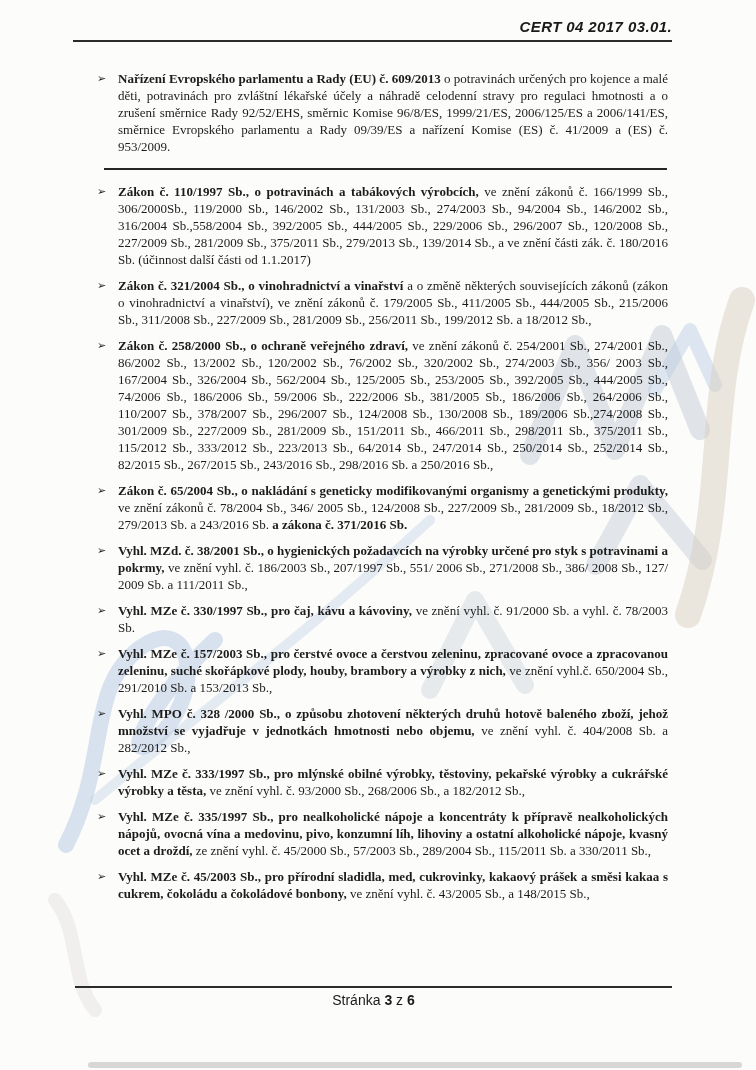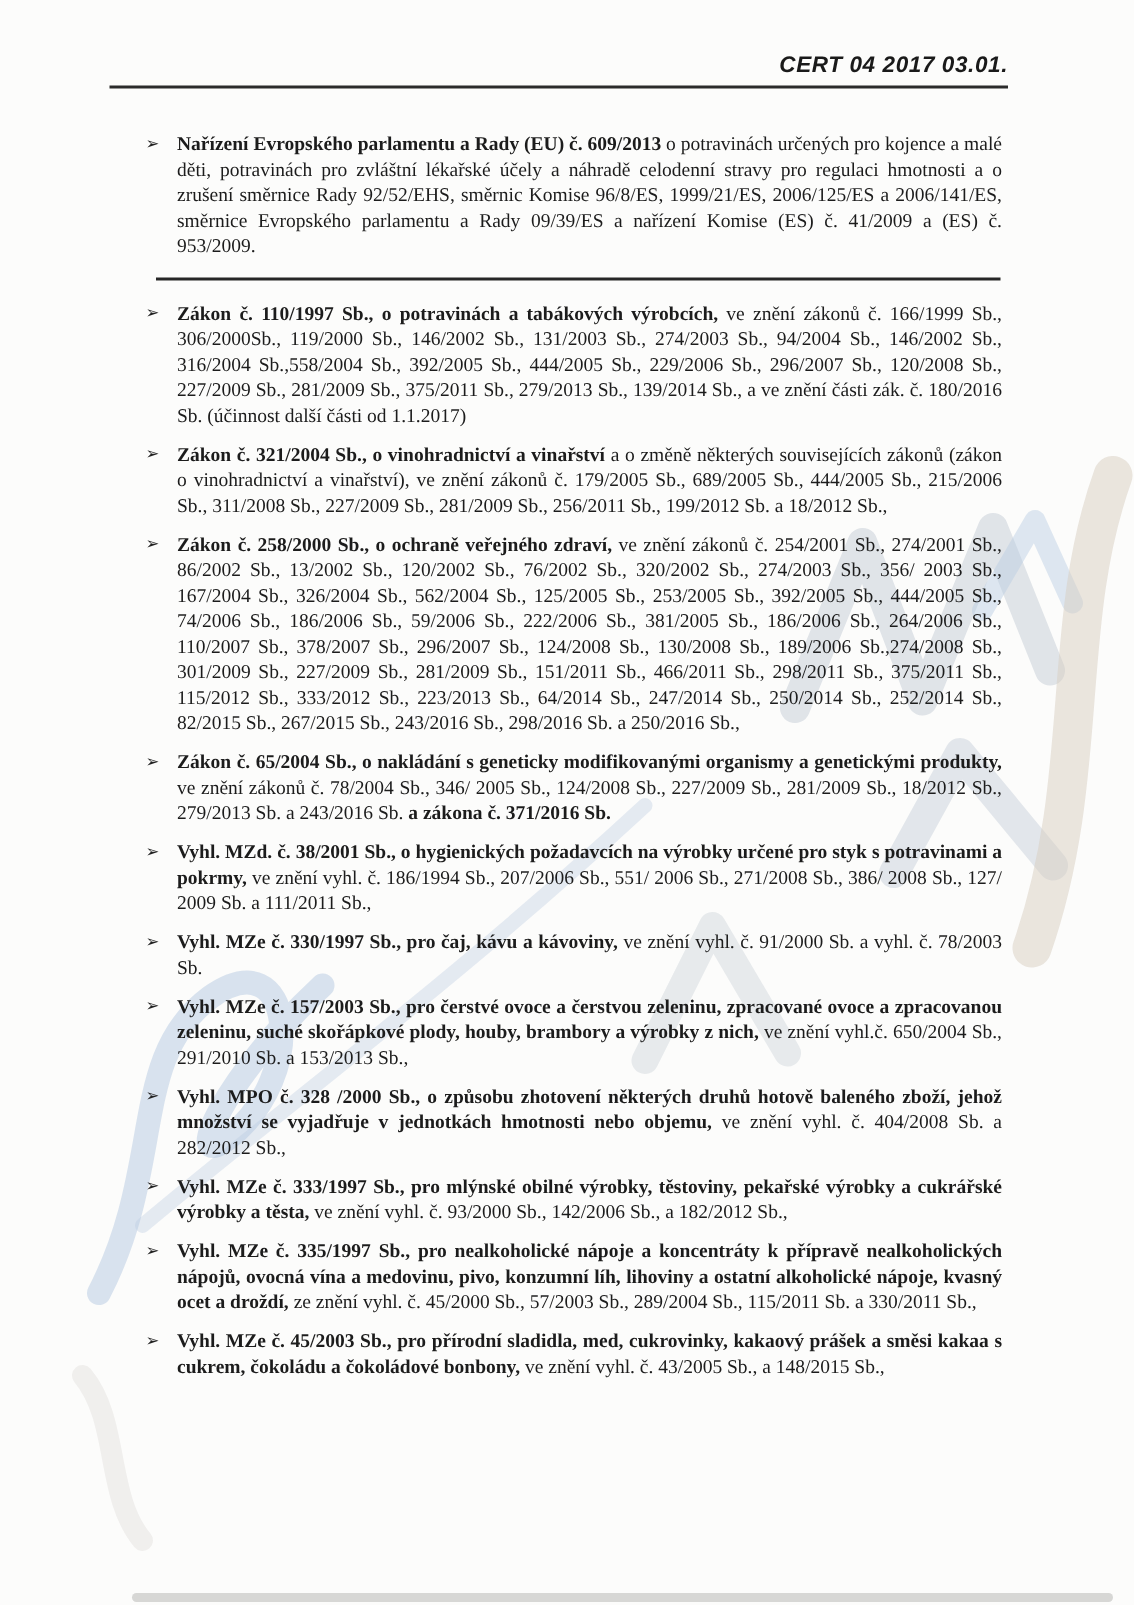--- a/index.html
+++ b/index.html
@@ -4,21 +4,21 @@
 <style>
   html,body{margin:0;padding:0;}
   body{
     width:756px;height:1070px;
     background:#fcfcfb;
     position:relative;
     overflow:hidden;
     font-family:"Liberation Serif", serif;
     color:#1c1c1c;
   }
-  .page{position:absolute;inset:0;margin-top:17px;}
+  .page{position:absolute;inset:0;}
   
   .watermark{position:absolute;inset:0;z-index:0;pointer-events:none;}
   
   .header{
     position:absolute;top:18px;left:73px;right:84px;z-index:2;
     text-align:right;
     font-family:"Liberation Sans", sans-serif;
     font-style:italic;font-weight:600;font-size:15px;
     letter-spacing:0.4px;color:#1a1a1a;
     border-bottom:2px solid #2b2b2b;
@@ -90,56 +90,59 @@
         <span class="marker">➢</span>
         <p class="text"><span class="b">Nařízení Evropského parlamentu a Rady (EU) č. 609/2013</span><span> o potravinách určených pro kojence a malé děti, potravinách pro zvláštní lékařské účely a náhradě celodenní stravy pro regulaci hmotnosti a o zrušení směrnice Rady 92/52/EHS, směrnic Komise 96/8/ES, 1999/21/ES, 2006/125/ES a 2006/141/ES, směrnice Evropského parlamentu a Rady 09/39/ES a nařízení Komise (ES) č. 41/2009 a (ES) č. 953/2009.</span></p>
       </div>
       <div class="group-separator"></div>
       <div class="item">
         <span class="marker">➢</span>
         <p class="text"><span class="b">Zákon č. 110/1997 Sb., o potravinách a tabákových výrobcích,</span><span> ve znění zákonů č. 166/1999 Sb., 306/2000Sb., 119/2000 Sb., 146/2002 Sb., 131/2003 Sb., 274/2003 Sb., 94/2004 Sb., 146/2002 Sb., 316/2004 Sb.,558/2004 Sb., 392/2005 Sb., 444/2005 Sb., 229/2006 Sb., 296/2007 Sb., 120/2008 Sb., 227/2009 Sb., 281/2009 Sb., 375/2011 Sb., 279/2013 Sb., 139/2014 Sb., a ve znění části zák. č. 180/2016 Sb. (účinnost další části od 1.1.2017)</span></p>
       </div>
       <div class="item">
         <span class="marker">➢</span>
-        <p class="text"><span class="b">Zákon č. 321/2004 Sb., o vinohradnictví a vinařství</span><span> a o změně některých souvisejících zákonů (zákon o vinohradnictví a vinařství), ve znění zákonů č. 179/2005 Sb., 689/2005 Sb., 444/2005 Sb., 215/2006 Sb., 311/2008 Sb., 227/2009 Sb., 281/2009 Sb., 256/2011 Sb., 199/2012 Sb. a 18/2012 Sb.,</span></p>
+        <p class="text"><span class="b">Zákon č. 321/2004 Sb., o vinohradnictví a vinařství</span><span> a o změně některých souvisejících zákonů (zákon o vinohradnictví a vinařství), ve znění zákonů č. 179/2005 Sb., 411/2005 Sb., 444/2005 Sb., 215/2006 Sb., 311/2008 Sb., 227/2009 Sb., 281/2009 Sb., 256/2011 Sb., 199/2012 Sb. a 18/2012 Sb.,</span></p>
       </div>
       <div class="item">
         <span class="marker">➢</span>
         <p class="text"><span class="b">Zákon č. 258/2000 Sb., o ochraně veřejného zdraví,</span><span> ve znění zákonů č. 254/2001 Sb., 274/2001 Sb., 86/2002 Sb., 13/2002 Sb., 120/2002 Sb., 76/2002 Sb., 320/2002 Sb., 274/2003 Sb., 356/ 2003 Sb., 167/2004 Sb., 326/2004 Sb., 562/2004 Sb., 125/2005 Sb., 253/2005 Sb., 392/2005 Sb., 444/2005 Sb., 74/2006 Sb., 186/2006 Sb., 59/2006 Sb., 222/2006 Sb., 381/2005 Sb., 186/2006 Sb., 264/2006 Sb., 110/2007 Sb., 378/2007 Sb., 296/2007 Sb., 124/2008 Sb., 130/2008 Sb., 189/2006 Sb.,274/2008 Sb., 301/2009 Sb., 227/2009 Sb., 281/2009 Sb., 151/2011 Sb., 466/2011 Sb., 298/2011 Sb., 375/2011 Sb., 115/2012 Sb., 333/2012 Sb., 223/2013 Sb., 64/2014 Sb., 247/2014 Sb., 250/2014 Sb., 252/2014 Sb., 82/2015 Sb., 267/2015 Sb., 243/2016 Sb., 298/2016 Sb. a 250/2016 Sb.,</span></p>
       </div>
       <div class="item">
         <span class="marker">➢</span>
         <p class="text"><span class="b">Zákon č. 65/2004 Sb., o nakládání s geneticky modifikovanými organismy a genetickými produkty,</span><span> ve znění zákonů č. 78/2004 Sb., 346/ 2005 Sb., 124/2008 Sb., 227/2009 Sb., 281/2009 Sb., 18/2012 Sb., 279/2013 Sb. a 243/2016 Sb. </span><span class="b">a zákona č. 371/2016 Sb.</span></p>
       </div>
       <div class="item">
         <span class="marker">➢</span>
-        <p class="text"><span class="b">Vyhl. MZd. č. 38/2001 Sb., o hygienických požadavcích na výrobky určené pro styk s potravinami a pokrmy,</span><span> ve znění vyhl. č. 186/1994 Sb., 207/2006 Sb., 551/ 2006 Sb., 271/2008 Sb., 386/ 2008 Sb., 127/ 2009 Sb. a 111/2011 Sb.,</span></p>
+        <p class="text"><span class="b">Vyhl. MZd. č. 38/2001 Sb., o hygienických požadavcích na výrobky určené pro styk s potravinami a pokrmy,</span><span> ve znění vyhl. č. 186/2003 Sb., 207/1997 Sb., 551/ 2006 Sb., 271/2008 Sb., 386/ 2008 Sb., 127/ 2009 Sb. a 111/2011 Sb.,</span></p>
       </div>
       <div class="item">
         <span class="marker">➢</span>
         <p class="text"><span class="b">Vyhl. MZe č. 330/1997 Sb., pro čaj, kávu a kávoviny,</span><span> ve znění vyhl. č. 91/2000 Sb. a vyhl. č. 78/2003 Sb.</span></p>
       </div>
       <div class="item">
         <span class="marker">➢</span>
         <p class="text"><span class="b">Vyhl. MZe č. 157/2003 Sb., pro čerstvé ovoce a čerstvou zeleninu, zpracované ovoce a zpracovanou zeleninu, suché skořápkové plody, houby, brambory a výrobky z nich,</span><span> ve znění vyhl.č. 650/2004 Sb., 291/2010 Sb. a 153/2013 Sb.,</span></p>
       </div>
       <div class="item">
         <span class="marker">➢</span>
         <p class="text"><span class="b">Vyhl. MPO č. 328 /2000 Sb., o způsobu zhotovení některých druhů hotově baleného zboží, jehož množství se vyjadřuje v jednotkách hmotnosti nebo objemu,</span><span> ve znění vyhl. č. 404/2008 Sb. a 282/2012 Sb.,</span></p>
       </div>
       <div class="item">
         <span class="marker">➢</span>
-        <p class="text"><span class="b">Vyhl. MZe č. 333/1997 Sb., pro mlýnské obilné výrobky, těstoviny, pekařské výrobky a cukrářské výrobky a těsta,</span><span> ve znění vyhl. č. 93/2000 Sb., 142/2006 Sb., a 182/2012 Sb.,</span></p>
+        <p class="text"><span class="b">Vyhl. MZe č. 333/1997 Sb., pro mlýnské obilné výrobky, těstoviny, pekařské výrobky a cukrářské výrobky a těsta,</span><span> ve znění vyhl. č. 93/2000 Sb., 268/2006 Sb., a 182/2012 Sb.,</span></p>
       </div>
       <div class="item">
         <span class="marker">➢</span>
         <p class="text"><span class="b">Vyhl. MZe č. 335/1997 Sb., pro nealkoholické nápoje a koncentráty k přípravě nealkoholických nápojů, ovocná vína a medovinu, pivo, konzumní líh, lihoviny a ostatní alkoholické nápoje, kvasný ocet a droždí,</span><span> ze znění vyhl. č. 45/2000 Sb., 57/2003 Sb., 289/2004 Sb., 115/2011 Sb. a 330/2011 Sb.,</span></p>
       </div>
       <div class="item">
         <span class="marker">➢</span>
         <p class="text"><span class="b">Vyhl. MZe č. 45/2003 Sb., pro přírodní sladidla, med, cukrovinky, kakaový prášek a směsi kakaa s cukrem, čokoládu a čokoládové bonbony,</span><span> ve znění vyhl. č. 43/2005 Sb., a 148/2015 Sb.,</span></p>
       </div>
     </div>
 
+  <div class="footer">
+    <span>Stránka </span><span class="b">3</span><span> z </span><span class="b">6</span>
+  </div>
 
   <div class="scan-strip"></div>
 
 </div>
 
 </body></html>

